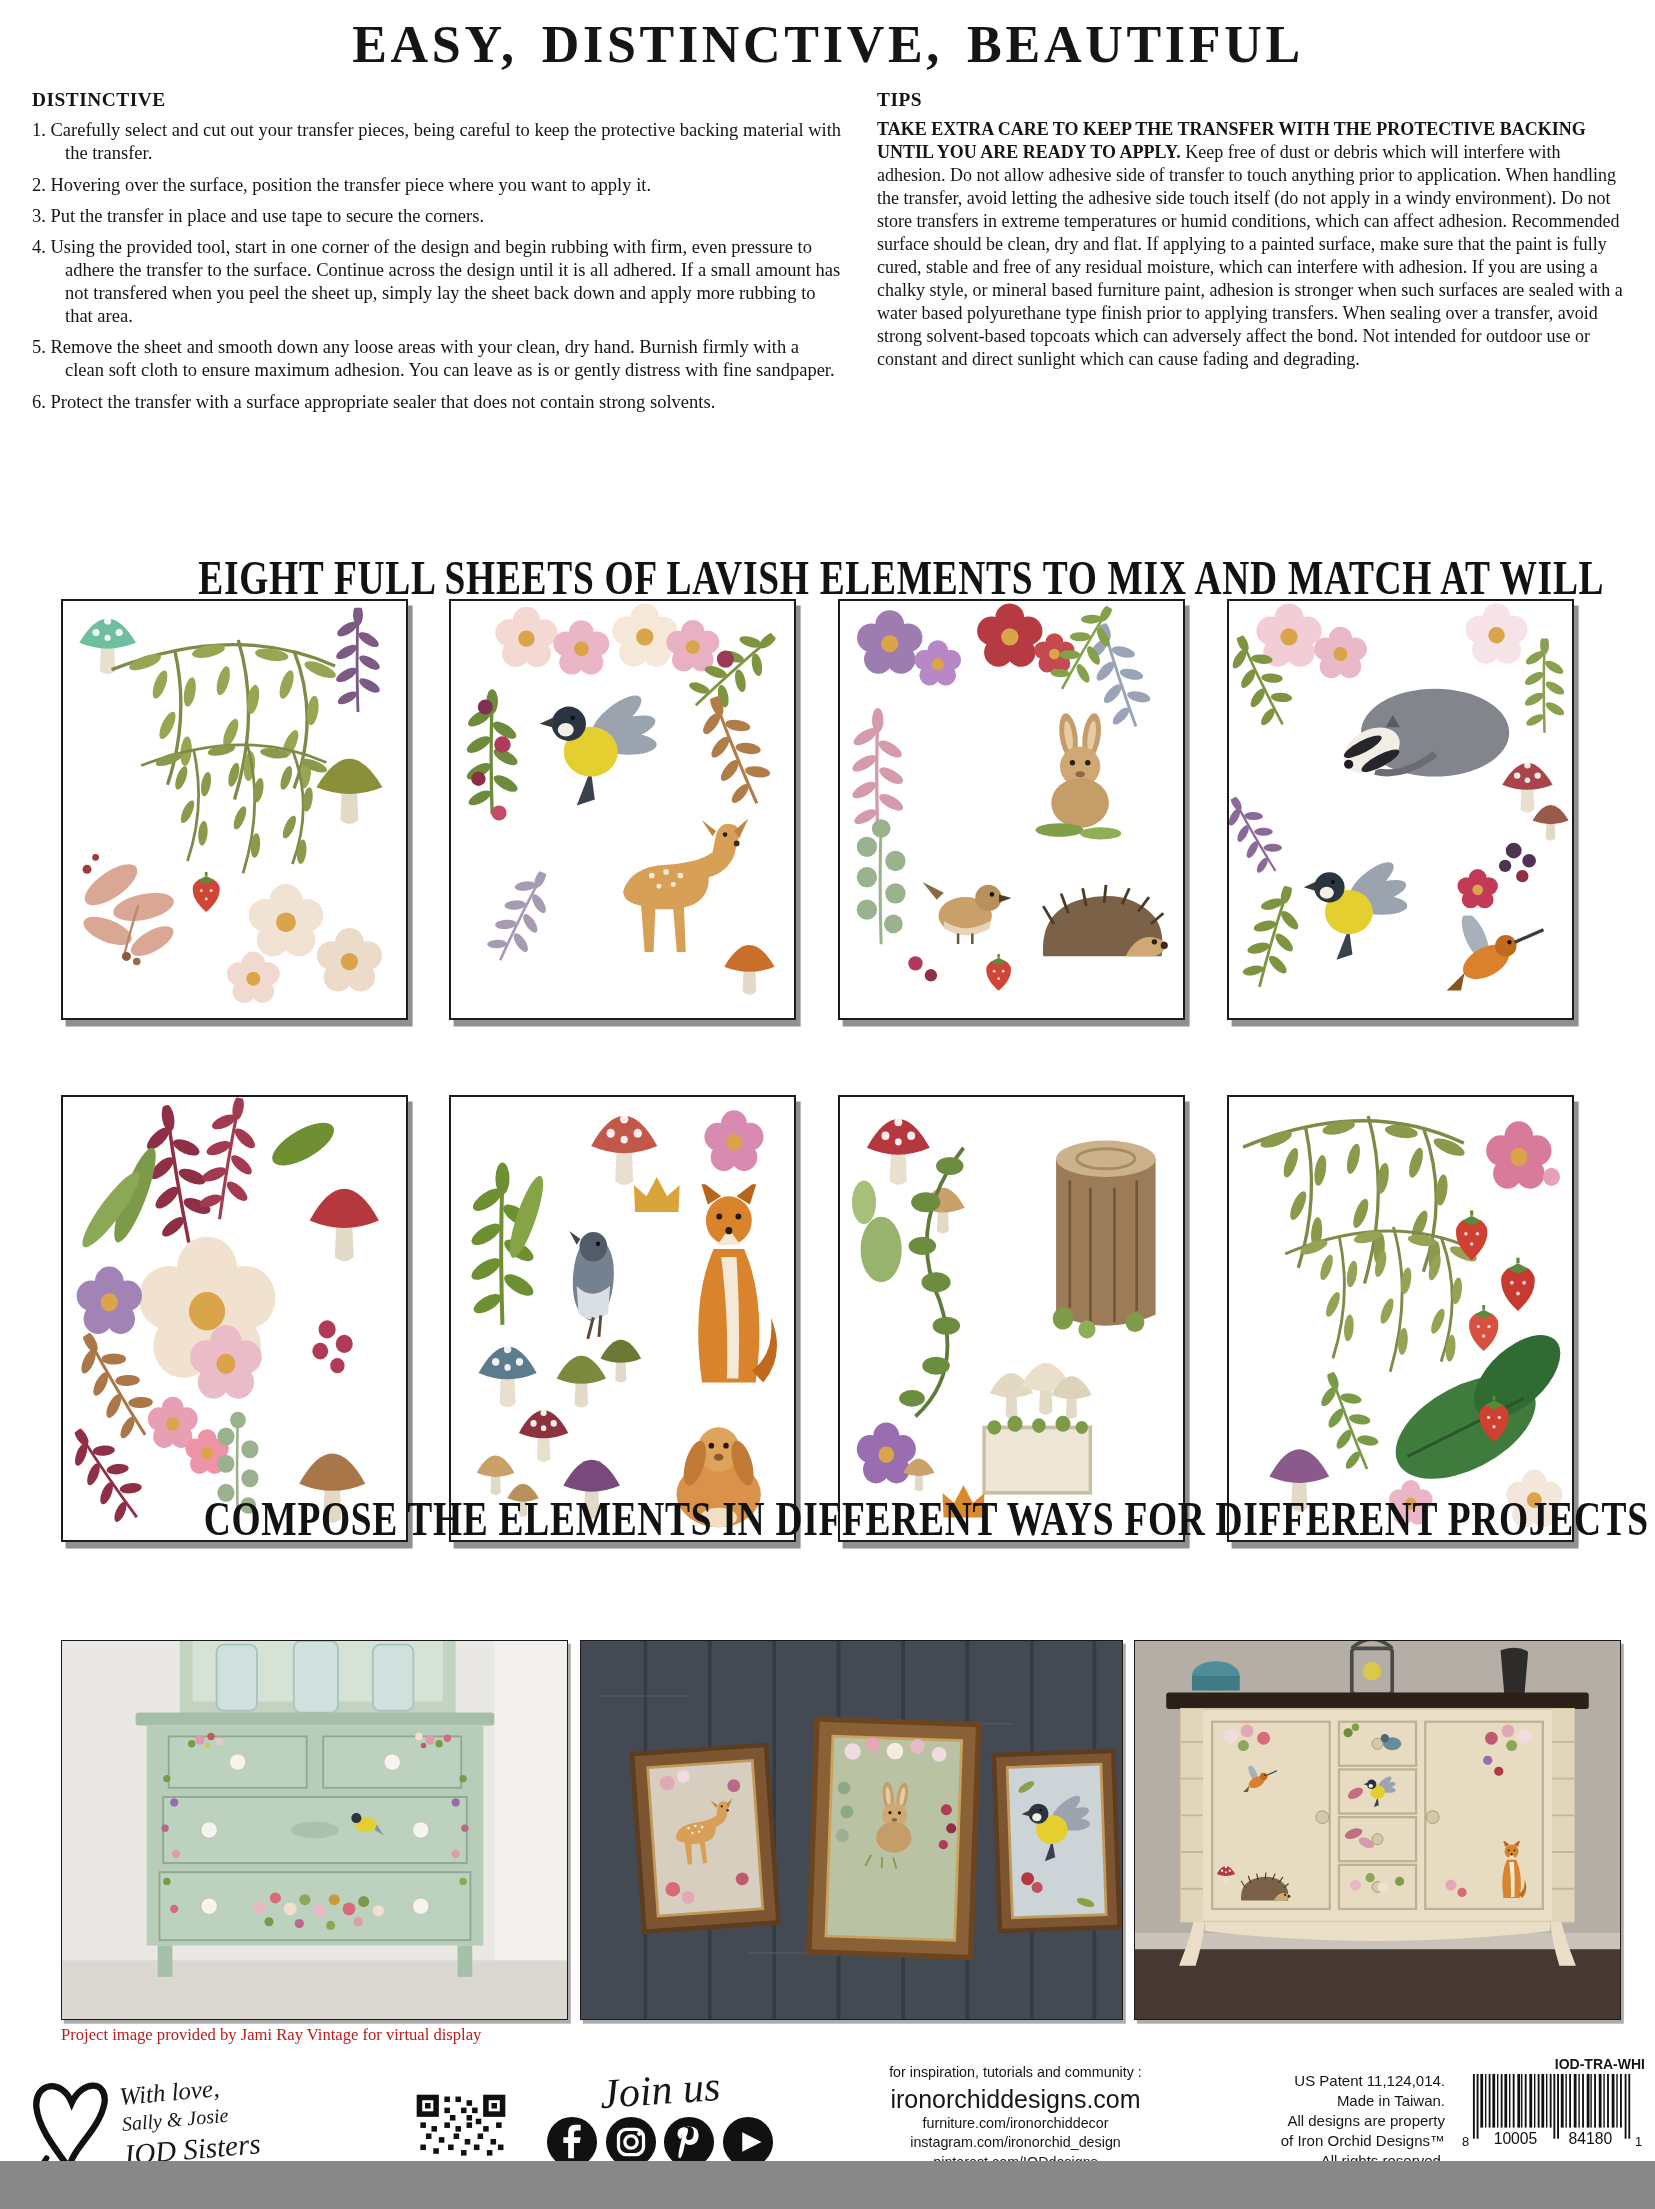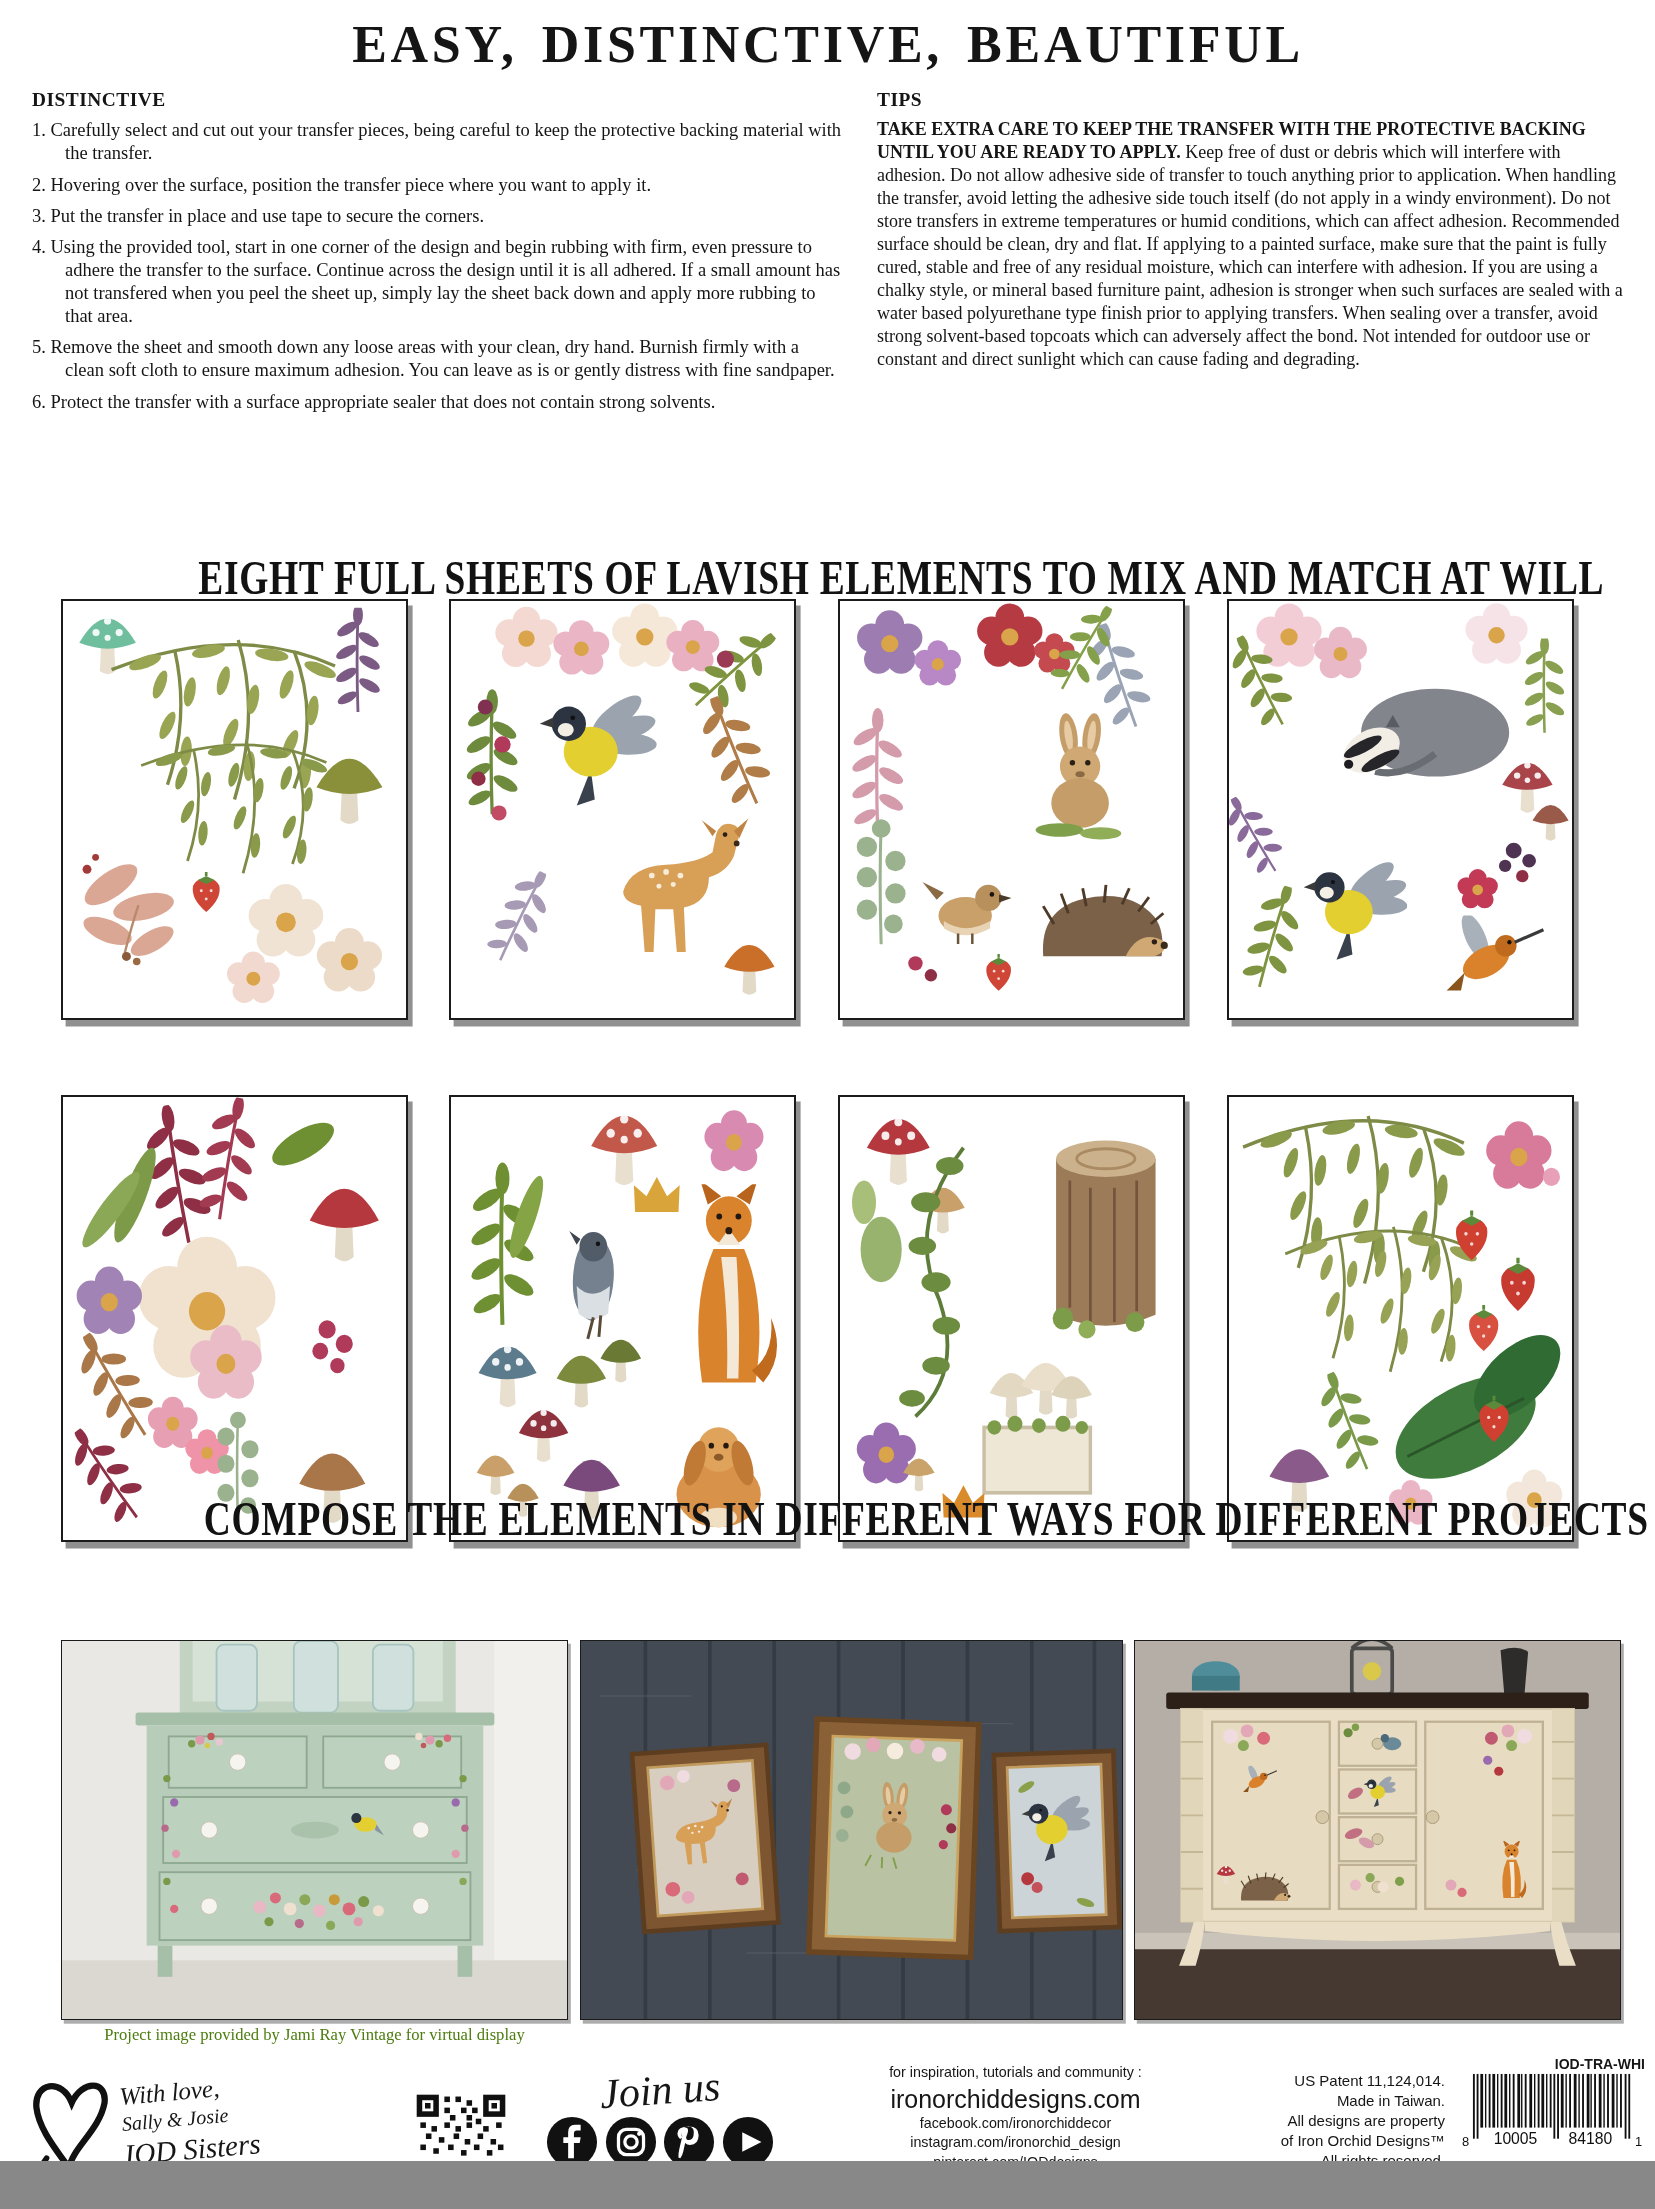--- a/index.html
+++ b/index.html
@@ -19,21 +19,21 @@
   #sheets-heading{top:550px;font-size:48px;}
   #compose-heading{top:1491px;font-size:48px;}
   .sheet{position:absolute;width:347px;background:#fff;border:2.3px solid #1b1b1b;
          box-shadow:4.6px 6.5px 0 rgba(70,70,70,.6);box-sizing:border-box;}
   .sheet svg{display:block;width:100%;height:100%;}
   .row1{top:599px;height:421px;}
   .row2{top:1095px;height:447px;}
   .photo{position:absolute;top:1640px;height:380px;border:1.8px solid #1b1b1b;
          box-shadow:2.8px 3.7px 0 rgba(70,70,70,.45);box-sizing:border-box;overflow:hidden;}
   .photo svg{display:block;width:100%;height:100%;}
-  #caption{position:absolute;left:61px;width:507px;top:2025px;text-align:center;font-size:16.6px;color:#4d7c0f;}
+  #caption{position:absolute;left:61px;width:507px;top:2025px;font-size:16.6px;color:#b91c1c;}
   .footer-block{position:absolute;font-family:"Liberation Sans",sans-serif;color:#161616;}
   #signature{left:26px;top:2075px;width:369px;height:129px;font-family:"Liberation Serif",serif;}
   #signature .sig-text{position:absolute;left:96px;top:1.8px;transform:rotate(-5deg);font-style:italic;}
   .sig1{font-size:25px;} .sig2{font-size:20px;margin-top:1.8px;} .sig3{font-size:29px;margin-top:3.7px;}
   #qr{left:413px;top:2091px;width:96px;height:96px;}
   #joinus{left:519px;top:2066px;width:282px;text-align:center;}
   #joinus .script{font-family:"Liberation Serif",serif;font-style:italic;font-size:42px;transform:rotate(-4deg);display:inline-block;}
   #social-row{margin-top:1.8px;display:flex;justify-content:center;gap:6.5px;}
   #community{left:792px;top:2064px;width:447px;text-align:center;}
   #community .intro{font-size:14.3px;}
@@ -774,21 +774,21 @@
     <svg width="52" height="52" viewBox="0 0 54 54" aria-label="youtube">
       <circle cx="27" cy="27" r="26" fill="#111"></circle>
       <path d="M21 17 L41 27 L21 37Z" fill="#fff"></path>
     </svg>
   </div>
 </div>
 
 <div class="footer-block" id="community">
   <div class="intro">for inspiration, tutorials and community :</div>
   <div class="site">ironorchiddesigns.com</div>
-  <div class="lnk">facebook.com/ironorchiddecor</div>
+  <div class="lnk">furniture.com/ironorchiddecor</div>
   <div class="lnk">instagram.com/ironorchid_design</div>
   <div class="lnk">pinterest.com/IODdesigns</div>
   <div class="lnk">Bit.ly/IODtv</div>
 </div>
 
 <div class="footer-block" id="legal">
   <div>US Patent 11,124,014.</div>
   <div>Made in Taiwan.</div>
   <div>All designs are property</div>
   <div>of Iron Orchid Designs™</div>

